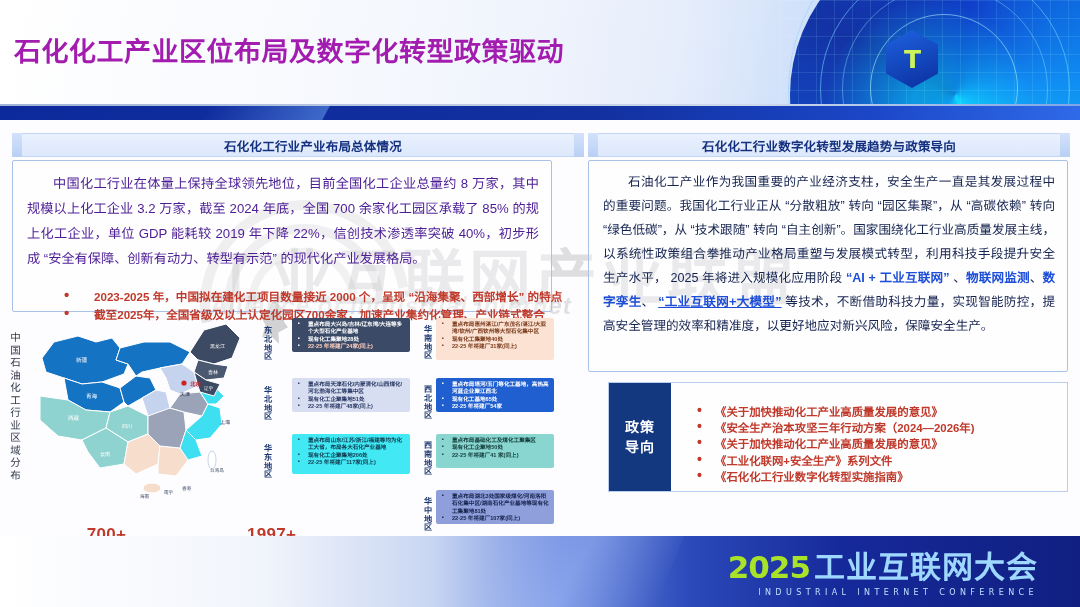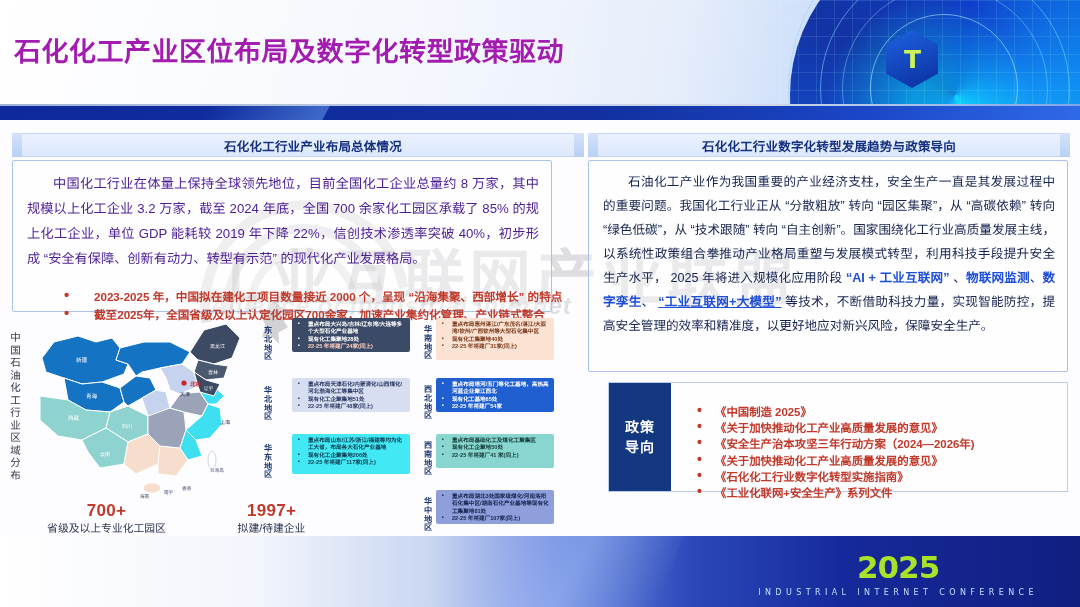--- a/index.html
+++ b/index.html
@@ -178,21 +178,21 @@
   .map-label{
     position:absolute;left:5px;top:322px;width:16px;
     font-size:10.5px;line-height:12.6px;color:#333a4a;text-align:center;
     writing-mode:vertical-rl;letter-spacing:2px;height:170px;
   }
   .map-canvas{position:absolute;left:24px;top:312px;width:230px;height:190px;}
 
   .stat-row{position:absolute;left:24px;top:500px;width:330px;display:flex;}
   .stat{flex:1;text-align:center;}
   .stat .num{
-    font-size:17px;font-weight:bold;color:#c0392b;line-height:21px;letter-spacing:.3px;
+    font-size:17px;font-weight:bold;color:#c0392b;line-height:21px;letter-spacing:.3px;margin-top:24px;
   }
   .stat .cap2{font-size:10.8px;color:#2a3553;line-height:15px;}
 
   
   .rtab{
     position:absolute;width:13px;font-size:8.2px;line-height:9.4px;color:#1f3a72;
     writing-mode:vertical-rl;text-align:center;font-weight:bold;letter-spacing:.5px;
   }
   .card{
     position:absolute;border-radius:2px;padding:3px 4px 3px 5px;box-sizing:border-box;
@@ -436,32 +436,32 @@
   <div class="right-textbox">
     <div class="para-r">石油化工产业作为我国重要的产业经济支柱，安全生产一直是其发展过程中的重要问题。我国化工行业正从 “分散粗放” 转向 “园区集聚”，从 “高碳依赖” 转向 “绿色低碳”，从 “技术跟随” 转向 “自主创新”。国家围绕化工行业高质量发展主线，以系统性政策组合拳推动产业格局重塑与发展模式转型，利用科技手段提升安全生产水平， 2025 年将进入规模化应用阶段 <b>“AI + 工业互联网”</b> 、<b>物联网监测</b>、<b>数字孪生</b>、 <u>“工业互联网+大模型”</u> 等技术，不断借助科技力量，实现智能防控，提高安全管理的效率和精准度，以更好地应对新兴风险，保障安全生产。</div>
   </div>
 
   <div class="policy-wrap">
     <div class="policy-tag">
       <span>政策</span>
       <span>导向</span>
     </div>
     <ul class="policy-list">
-      <li>《中国制造 2025》</li>
       <li>《关于加快推动化工产业高质量发展的意见》</li>
       <li>《安全生产治本攻坚三年行动方案（2024—2026年)</li>
       <li>《关于加快推动化工产业高质量发展的意见》</li>
+      <li>《工业化联网+安全生产》系列文件</li>
       <li>《石化化工行业数字化转型实施指南》</li>
-      <li>《工业化联网+安全生产》系列文件</li>
     </ul>
   </div>
 
   <div class="footer">
     <div class="footer-sheen"></div>
     <div class="conf-logo">
       <div class="conf-main">
         <span class="conf-year">2025</span>
+        <span class="conf-cn">工业互联网大会</span>
       </div>
       <div class="conf-sub">INDUSTRIAL INTERNET CONFERENCE</div>
     </div>
   </div>
 
 </div>
 
 </body></html>

